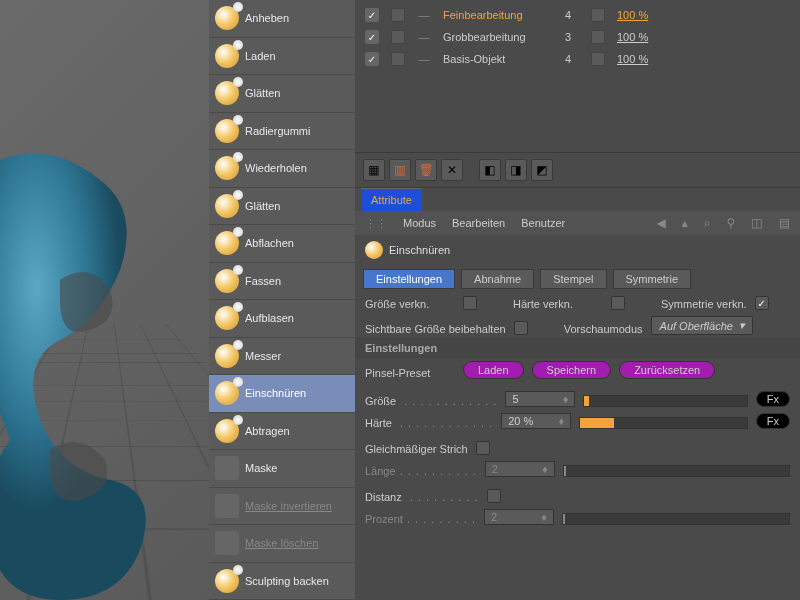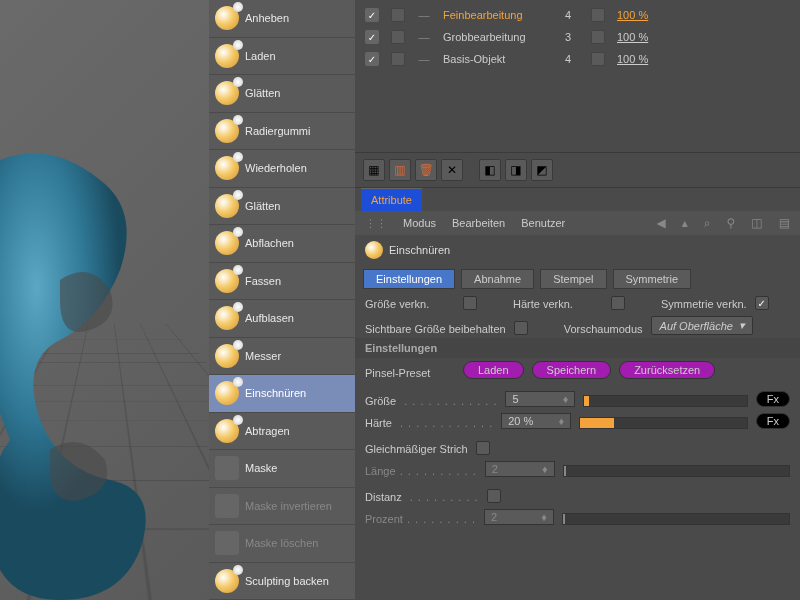--- a/index.html
+++ b/index.html
@@ -6,21 +6,21 @@
 body { width: 800px; height: 600px; background: #4a4a4a; display: flex; overflow: hidden; }
 .viewport { width: 209px; height: 600px; background: linear-gradient(135deg, #6a6a6a 0%, #5a5a5a 100%); position: relative; overflow: hidden; }
 .viewport::before { content: ""; position: absolute; inset: 0; background: 
   repeating-linear-gradient(0deg, transparent, transparent 39px, rgba(0,0,0,0.15) 39px, rgba(0,0,0,0.15) 40px),
   repeating-linear-gradient(90deg, transparent, transparent 39px, rgba(0,0,0,0.15) 39px, rgba(0,0,0,0.15) 40px);
   transform: perspective(400px) rotateX(60deg) scale(2); transform-origin: center 80%; }
 .sculpt { position: absolute; left: -40px; top: 140px; width: 260px; height: 480px; }
 .tool-list { width: 146px; background: #5a5a5a; display: flex; flex-direction: column; }
 .tool-item { height: 51px; display: flex; align-items: center; padding-left: 6px; gap: 6px; color: #e8e8e8; border-bottom: 1px solid #4a4a4a; cursor: pointer; }
 .tool-item.selected { background: #7a8db8; color: #fff; }
-.tool-item.disabled { color: #888; }
+.tool-item.disabled { color: #888; text-decoration: underline; }
 .tool-icon { width: 24px; height: 24px; border-radius: 12px; background: radial-gradient(circle at 35% 35%, #fff, #f4c968 45%, #d4942e); flex-shrink: 0; position: relative; }
 .tool-icon.square { border-radius: 3px; background: #666; }
 .tool-icon::after { content: ""; position: absolute; right: -4px; top: -4px; width: 10px; height: 10px; background: radial-gradient(circle, #fff, #ccc); border-radius: 50%; }
 .tool-icon.nosub::after { display: none; }
 .right-panel { flex: 1; background: #4a4a4a; display: flex; flex-direction: column; }
 .layer-table { padding: 4px 10px; }
 .layer-row { display: flex; align-items: center; height: 22px; gap: 12px; color: #ccc; }
 .layer-row .check { width: 14px; height: 14px; background: #666; border-radius: 2px; display: flex; align-items: center; justify-content: center; color: #fff; font-size: 10px; }
 .layer-row .box { width: 14px; height: 14px; background: #5a5a5a; border: 1px solid #444; border-radius: 2px; }
 .layer-row .dash { width: 14px; color: #888; text-align: center; }

